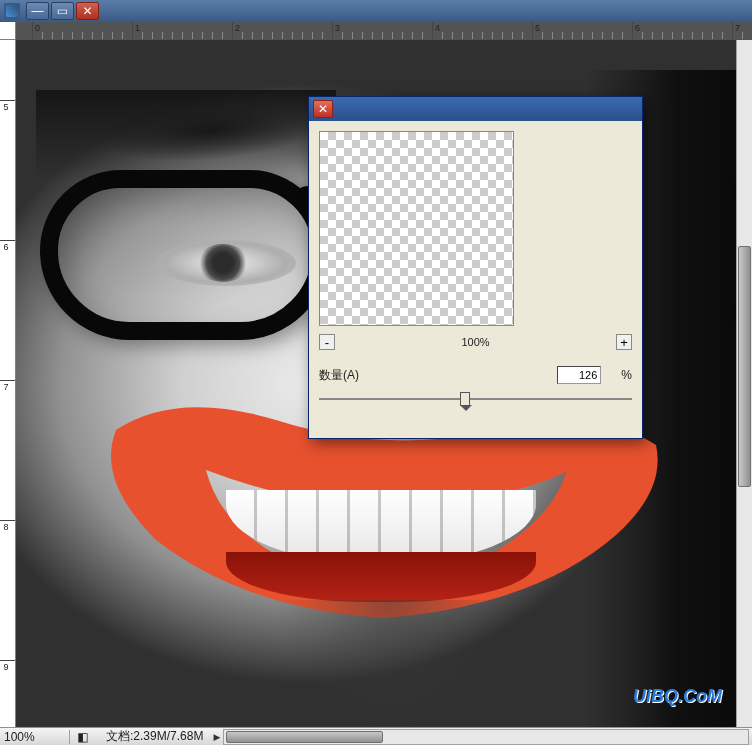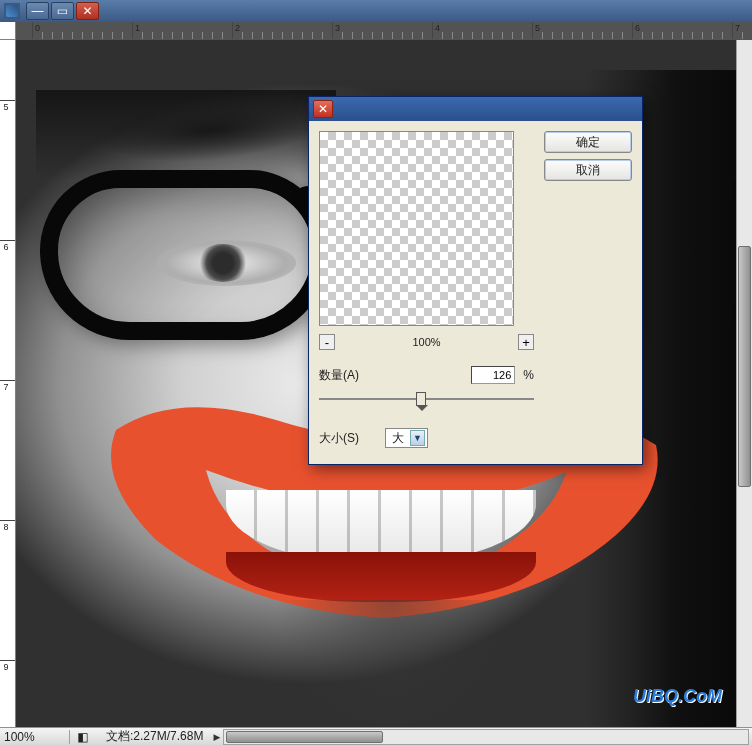--- a/index.html
+++ b/index.html
@@ -62,21 +62,21 @@
 .dialog { position:absolute; left:308px; top:96px; width:335px; background:#ece9d8; border:1px solid #0a246a; box-shadow: 4px 4px 14px rgba(0,0,0,0.5);}
 .dlg-title { height:24px; background: linear-gradient(#3a6ab0, #2a4f8c); display:flex; align-items:center; padding:0 4px; color:#fff;}
 .dlg-title .t { flex:1; padding-left:4px; font-weight:bold; font-size:12px;}
 .dlg-close { width:20px; height:18px; background:linear-gradient(#e07060,#c03020); border:1px solid #902010; border-radius:2px; color:#fff; display:flex; align-items:center; justify-content:center; cursor:pointer;}
 .dlg-body { padding:10px; display:flex; gap:10px;}
 .dlg-left { flex:1;}
 .preview { width:195px; height:195px; border:1px solid #888; background-color:#fff; background-image: linear-gradient(45deg,#ccc 25%,transparent 25%,transparent 75%,#ccc 75%), linear-gradient(45deg,#ccc 25%,transparent 25%,transparent 75%,#ccc 75%); background-size:16px 16px; background-position:0 0,8px 8px; margin-bottom:8px;}
 .preview-row { display:flex; align-items:center; justify-content:space-between; margin-bottom:16px;}
 .sq-btn { width:16px; height:16px; border:1px solid #888; background:#f0f0f0; display:flex; align-items:center; justify-content:center; cursor:pointer; font-size:13px; line-height:1; padding:0;}
 .pct { font-size:11px; color:#222;}
-.field-row {display:flex; align-items:center; gap:8px; margin-bottom:6px; color:#222;}
+.field-row {display:flex; align-items:center; gap:20px; margin-bottom:6px; color:#222;}
 .field-row label {font-size:12px;}
 .num-input { width:44px; height:18px; border:1px inset #999; background:#fff; text-align:right; padding:0 3px; font-size:11px;}
 .slider { position:relative; height:20px; margin:2px 0 18px;}
 .slider-track {position:absolute; left:0; right:0; top:8px; height:2px; background:#888;}
 .slider-thumb {position:absolute; top:2px; width:10px; height:14px; background:#ece9d8; border:1px solid #555; left:45%; cursor:pointer;}
 .slider-thumb::after{content:""; position:absolute; left:-1px; bottom:-6px; border-left:6px solid transparent; border-right:6px solid transparent; border-top:6px solid #555;}
 .select { height:20px; border:1px solid #888; background:#fff; display:flex; align-items:center; padding:0 2px 0 6px; cursor:pointer; gap:6px;}
 .select .arrow{width:15px; height:16px; background:linear-gradient(#e8f0fa,#b8d0e8); border:1px solid #7aa; display:flex; align-items:center; justify-content:center; font-size:9px; color:#246;}
 .dlg-right { width:88px; display:flex; flex-direction:column; gap:6px;}
 .dlg-btn { height:22px; background: linear-gradient(#fdfdfd,#e4e4e0); border:1px solid #888; border-radius:3px; cursor:pointer; font-size:12px; color:#222; box-shadow: 0 0 0 1px #b8ccea inset;}
@@ -232,21 +232,21 @@
     </div>
   </div>
 
   <div class="scroll-v">
       <div class="thumb"></div>
     </div>
 
   <div class="statusbar">
     <div class="zoom">100%</div>
     <div class="nav">◧</div>
-    <div class="docsize"><span>文档:</span><span>2.27M/7.68M</span></div>
+    <div class="docsize"><span>文档:</span><span>2.39M/7.68M</span></div>
     <span class="arrow-tiny">▶</span>
     <div class="scroll-h">
         <div class="thumb"></div>
       </div>
   </div>
 </div>
 
 <div class="dialog">
   <div class="dlg-title">
     <div class="dlg-close">✕</div>
@@ -262,27 +262,15 @@
       <div class="field-row">
         <label>数量(A)</label>
         <span style="flex:1"></span>
         <input class="num-input" value="126" style="">
         <span>%</span>
       </div>
       <div class="slider">
         <div class="slider-track"></div>
         <div class="slider-thumb"></div>
       </div>
-      <div class="field-row">
-        <label>大小(S)</label>
-        <span style="width:10px"></span>
-        <div class="select">
-          <span>大</span>
-          <div class="arrow">▼</div>
-        </div>
-      </div>
-    </div>
-    <div class="dlg-right">
-      <button class="dlg-btn">确定</button>
-      <button class="dlg-btn">取消</button>
     </div>
   </div>
 </div>
 
 </body></html>

